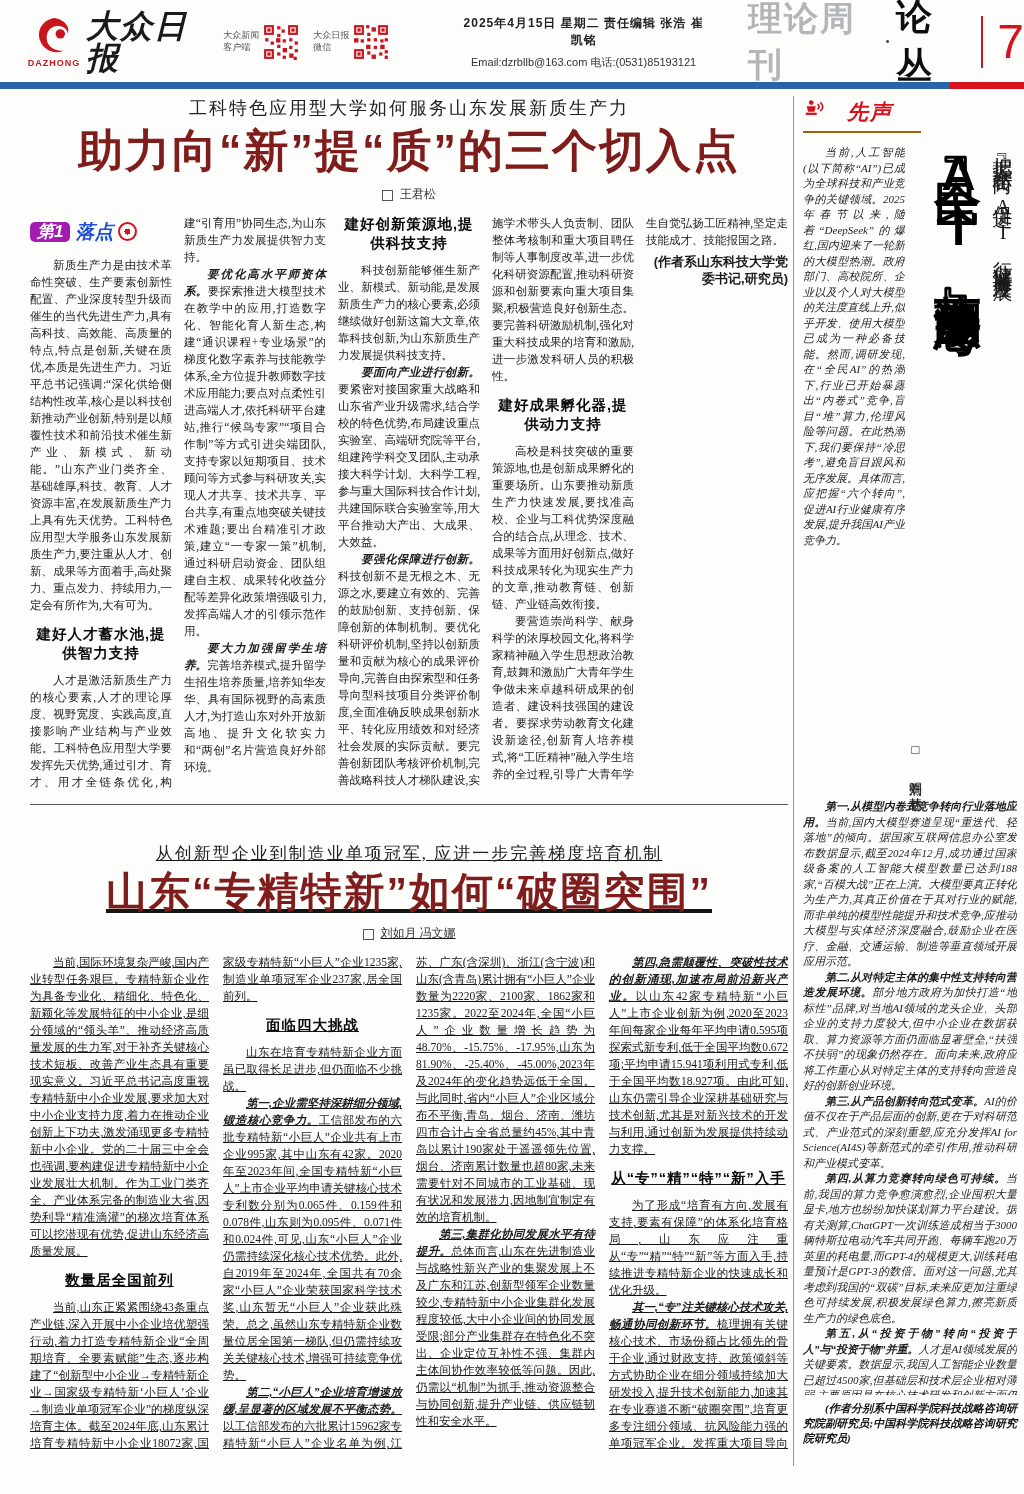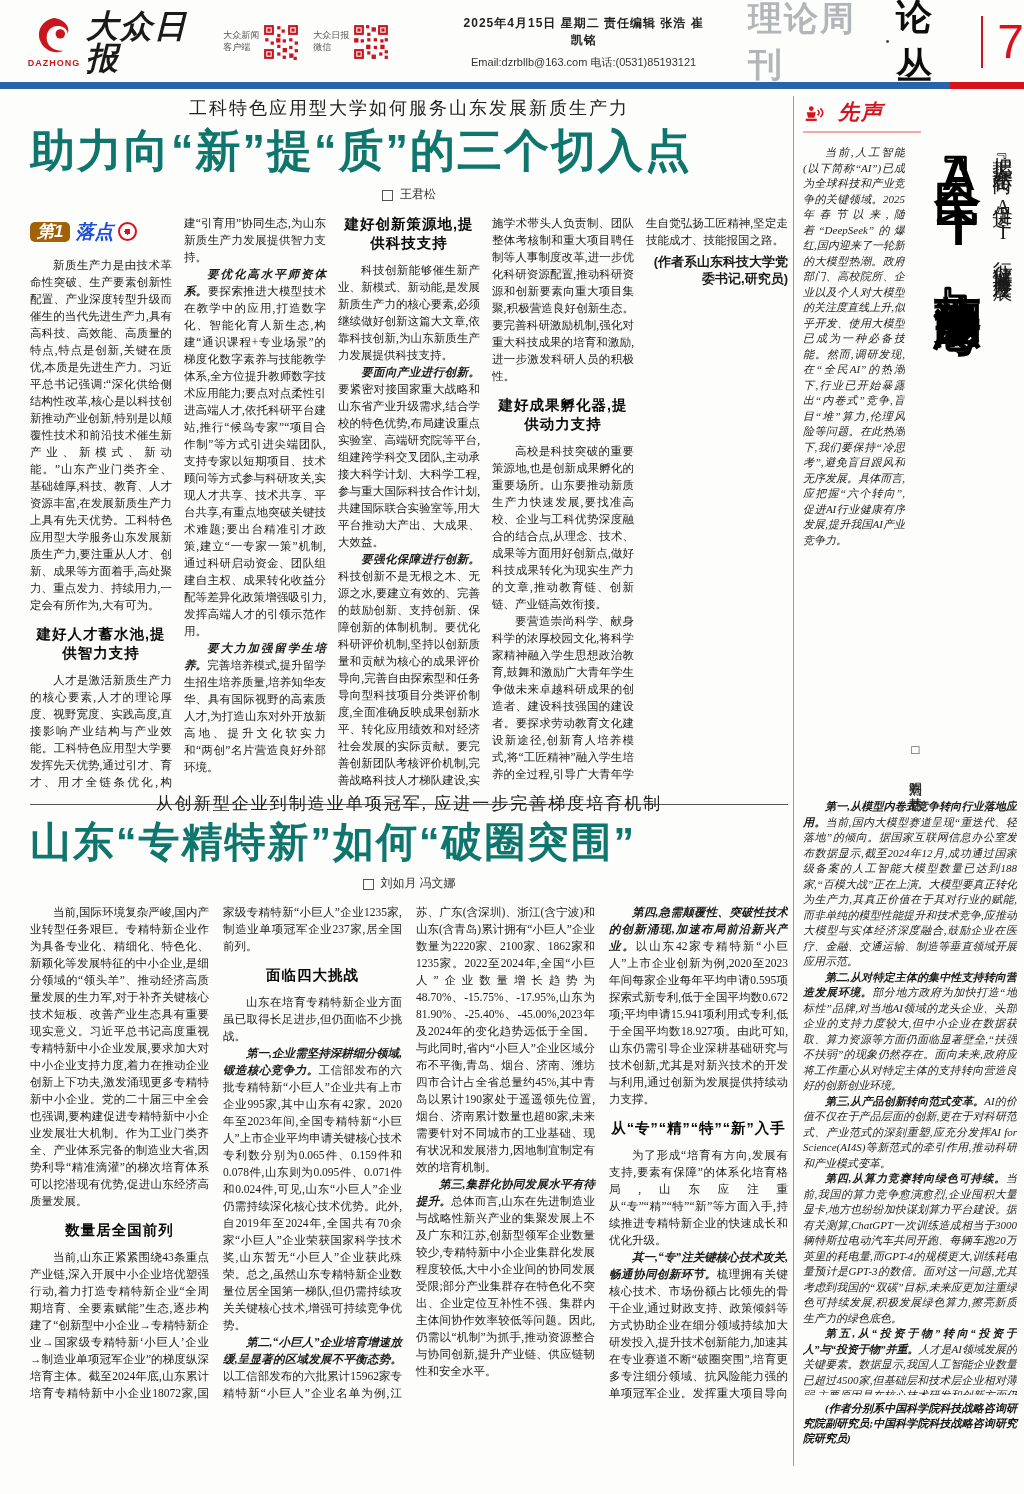--- a/index.html
+++ b/index.html
@@ -21,49 +21,49 @@
   .section-wrap{margin-left:40px;display:flex;align-items:center;}
   .sec-light{font-family:"Liberation Sans",sans-serif;font-size:34px;color:#b3b6b9;font-weight:bold;letter-spacing:2px;}
   .sec-dot{font-size:26px;color:#444;margin:0 4px;}
   .sec-bold{font-family:"Liberation Sans",sans-serif;font-size:36px;color:#0d0d0d;font-weight:900;letter-spacing:1px;}
   .pagenum-divider{width:2px;height:52px;background:#c8161e;margin:0 14px 0 18px;}
   .page-num{font-family:"Liberation Sans",sans-serif;font-size:48px;color:#d6121f;font-weight:normal;line-height:1;}
   .bar-blue{position:absolute;left:0;top:82px;width:950px;height:7px;background:#2b63a8;}
   .bar-red{position:absolute;left:950px;top:82px;width:74px;height:7px;background:#d6121f;}
   
   .kicker{text-align:center;font-size:18px;letter-spacing:2px;color:#222;}
-  .main-title{text-align:left;font-family:"Liberation Sans",sans-serif;font-weight:900;color:#0f766e;letter-spacing:2px;line-height:1.15;}
+  .main-title{text-align:center;font-family:"Liberation Sans",sans-serif;font-weight:900;color:#7f1d1d;letter-spacing:2px;line-height:1.15;}
   .byline{text-align:center;font-size:12px;color:#333;margin-top:9px;}
   .byline .mark{display:inline-block;width:9px;height:9px;border:1px solid #555;margin-right:7px;vertical-align:middle;}
   .body-cols{column-fill:auto;overflow:hidden;}
   .bp{font-size:11.5px;line-height:17px;text-align:justify;margin:0;text-indent:2em;color:#1c1c1c;}
   .bp .lead{font-weight:bold;font-style:italic;}
   .bp.attr{text-align:right;text-indent:0;font-weight:bold;font-family:"Liberation Sans",sans-serif;font-size:13px;margin-top:4px;}
   .sub-head{font-family:"Liberation Sans",sans-serif;font-weight:bold;font-size:14.5px;text-align:center;
             margin:11px 0 9px;color:#0a0a0a;break-inside:avoid;letter-spacing:1px;}
   
   .art1{position:absolute;left:30px;top:96px;width:758px;}
   .art1 .main-title{font-size:45px;margin-top:5px;}
   .art1 .body-cols{margin-top:12px;height:584px;column-count:5;column-gap:12px;}
   .badge{float:left;width:142px;height:30px;margin:2px 4px 10px 0;display:flex;align-items:center;gap:5px;}
-  .badge-box{background:#a16207;color:#fff;border-radius:5px;padding:0 7px;font-family:"Liberation Sans",sans-serif;
+  .badge-box{background:#a21caf;color:#fff;border-radius:5px;padding:0 7px;font-family:"Liberation Sans",sans-serif;
              font-weight:900;font-style:italic;font-size:17px;line-height:1.2;}
   .badge-label{color:#1d4ed8;font-family:"Liberation Sans",sans-serif;font-weight:900;font-style:italic;font-size:19px;}
   .target-icon{width:15px;height:15px;border:2.5px solid #d6121f;border-radius:50%;
                background:radial-gradient(circle,#d6121f 0 3px,transparent 3px);}
   .rule-h{position:absolute;left:30px;top:804px;width:758px;height:1px;background:#555;}
   
-  .art2{position:absolute;left:30px;top:792px;width:758px;}
+  .art2{position:absolute;left:30px;top:842px;width:758px;text-decoration:underline;}
   .art2 .kicker{font-size:17px;}
   .art2 .main-title{font-size:41px;margin-top:4px;}
   .art2 .body-cols{margin-top:12px;height:506px;column-count:4;column-gap:14px;}
   
   .rule-v{position:absolute;left:793px;top:96px;width:1px;height:1370px;background:#9a9a9a;}
   .sidebar{position:absolute;left:803px;top:96px;width:214px;height:1370px;}
-  .xs-badge{display:flex;align-items:flex-end;gap:13px;border-bottom:2px solid #fca5a5;padding:2px 0 5px;width:118px;}
+  .xs-badge{display:flex;align-items:flex-start;gap:22px;border-bottom:2px solid #a16207;padding:2px 0 5px;width:118px;}
   .xs-badge svg{width:22px;height:22px;}
   .xs-text{font-family:"Liberation Sans",sans-serif;font-weight:900;font-style:italic;font-size:21px;color:#d6121f;letter-spacing:2px;}
   .ai-head{position:relative;height:648px;margin-top:8px;}
   .vert{writing-mode:vertical-rl;text-orientation:upright;}
   .ai-kicker{position:absolute;right:0;top:0;height:100%;font-size:20px;letter-spacing:3px;color:#1a1a1a;}
   .ai-title{position:absolute;right:27px;top:0;height:100%;font-family:"Liberation Sans",sans-serif;
             font-weight:900;font-size:47px;color:#000;letter-spacing:2px;}
   .ai-byline{position:absolute;right:93px;bottom:2px;font-size:13px;color:#222;}
   .ai-lede{position:absolute;left:0;top:4px;width:102px;height:640px;overflow:hidden;}
   .ai p{font-style:italic;font-size:11px;line-height:15.5px;}

